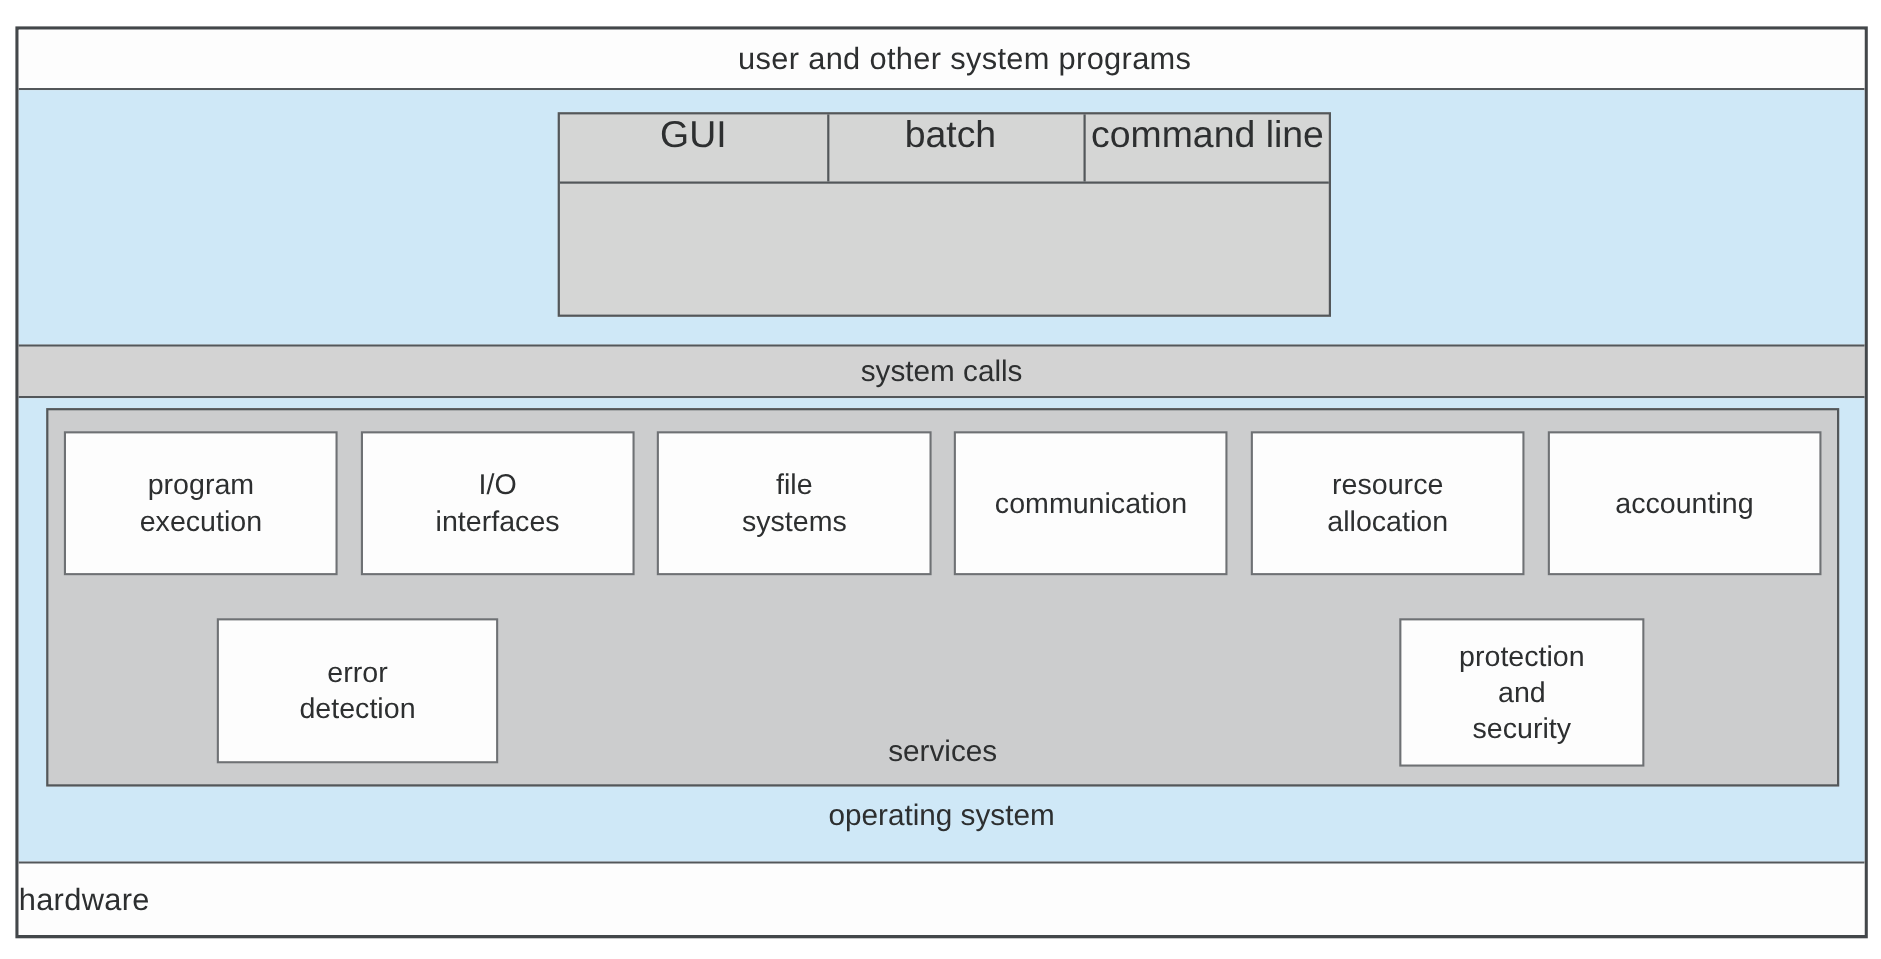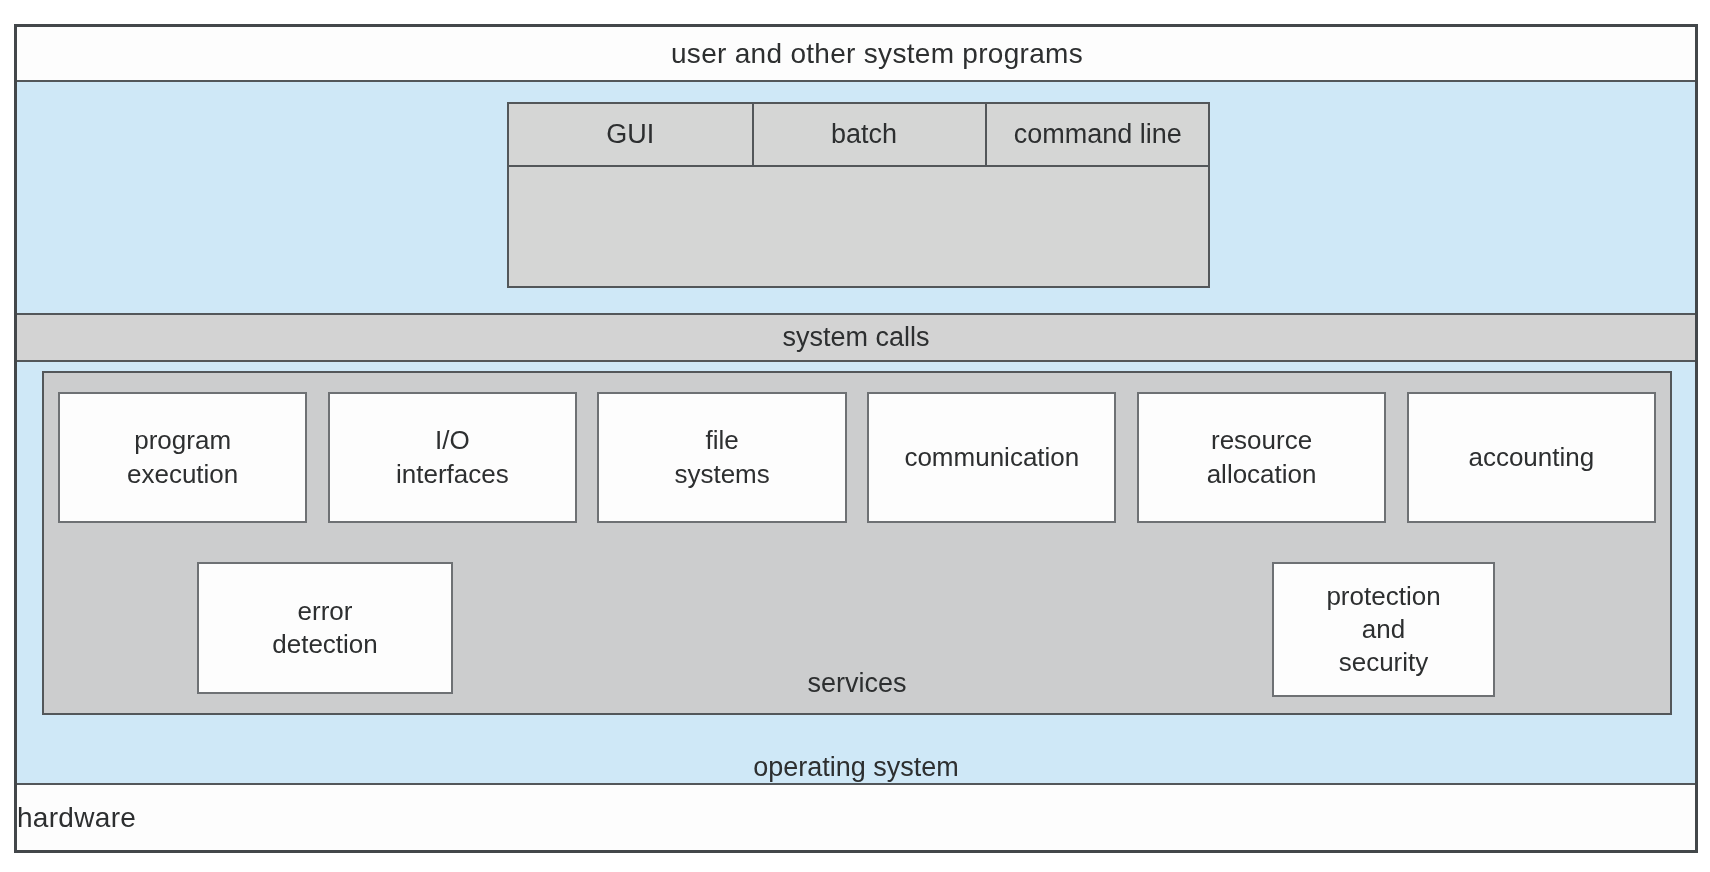--- a/index.html
+++ b/index.html
@@ -63,23 +63,22 @@
     flex-direction: column;
   }
   .ui-tabs {
     height: 63px;
     display: flex;
     border-bottom: 2px solid var(--line-dark);
   }
   .ui-cell {
     flex: 1 1 0;
     display: flex;
-    align-items: center;
-    justify-content: center;
-    font-size: 27px;
+    justify-content: center;
+    font-size: 34px;
     margin-left: 11px;
   }
   .ui-cell + .ui-cell { border-left: 2px solid var(--line-dark); }
   .ui-caption {
     flex: 1;
     display: flex;
     align-items: center;
     justify-content: center;
     font-size: 27px;
   }
@@ -151,21 +150,21 @@
     text-align: center;
     font-size: 27px;
   }
   .os-strip {
     position: absolute;
     left: 0;
     right: 0;
     top: 364px;
     height: 57px;
     display: flex;
-    align-items: flex-end;
+    align-items: flex-start;
     justify-content: center;
     font-size: 27px;
   }
   .row-hardware {
     flex: 1;
     background: var(--box-white);
     border-top: 2px solid var(--line-dark);
     display: flex;
     align-items: center;
     justify-content: flex-start;

